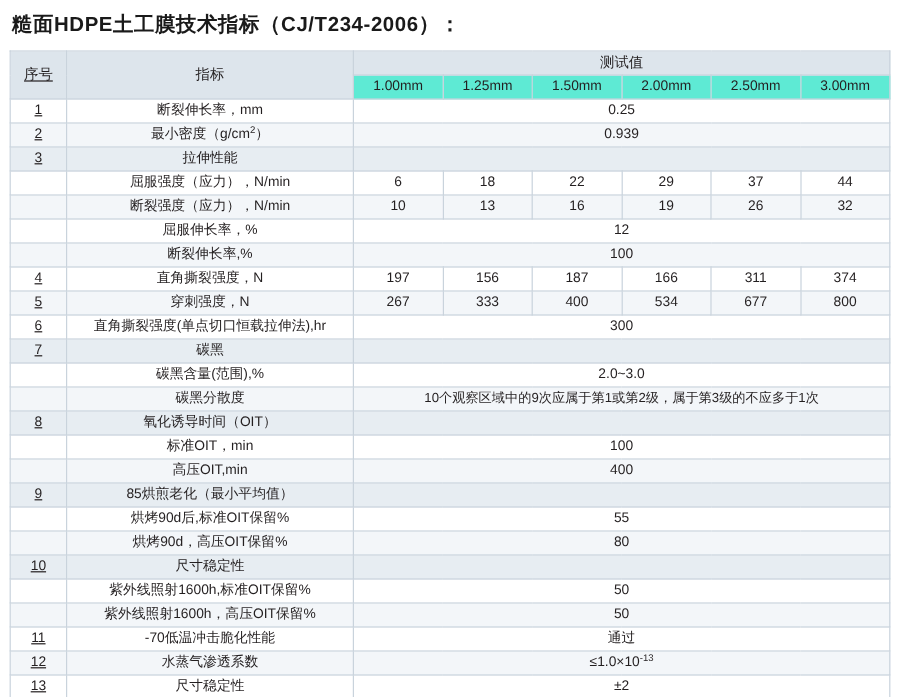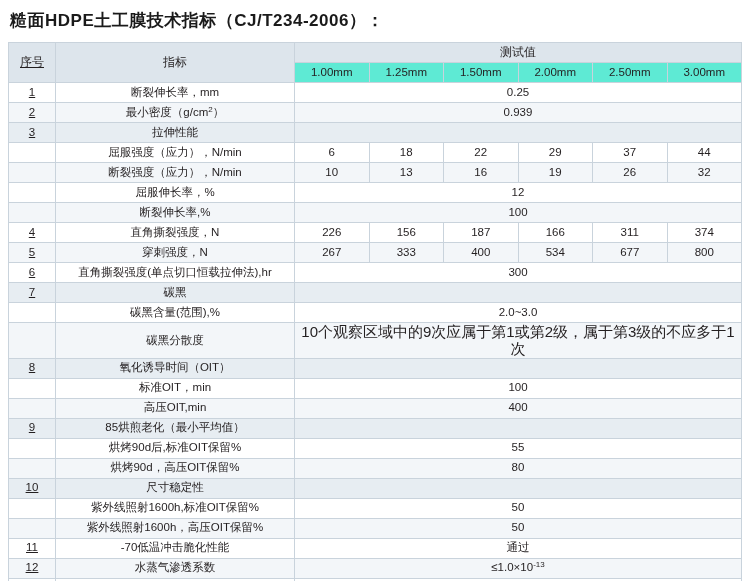--- a/index.html
+++ b/index.html
@@ -69,21 +69,21 @@
     width: 46px;
     text-decoration: underline;
   }
   .item {
     width: 238px;
   }
   .val {
     width: 75px;
   }
   .small {
-    font-size: 15px;
+    font-size: 11px;
   }
   sup {
     font-size: 8px;
     vertical-align: baseline;
     position: relative;
     top: -4px;
   }
 </style>
 </head>
 <body>
@@ -150,21 +150,21 @@
           <td class="row-plain" colspan="6">12</td>
         </tr>
         <tr>
           <td class="idx row-alt"></td>
           <td class="item row-alt">断裂伸长率,%</td>
           <td class="row-alt" colspan="6">100</td>
         </tr>
         <tr>
           <td class="idx row-plain">4</td>
           <td class="item row-plain">直角撕裂强度，N</td>
-          <td class="val row-plain">226</td>
+          <td class="val row-plain">197</td>
           <td class="val row-plain">156</td>
           <td class="val row-plain">187</td>
           <td class="val row-plain">166</td>
           <td class="val row-plain">311</td>
           <td class="val row-plain">374</td>
         </tr>
         <tr>
           <td class="idx row-alt">5</td>
           <td class="item row-alt">穿刺强度，N</td>
           <td class="val row-alt">267</td>

